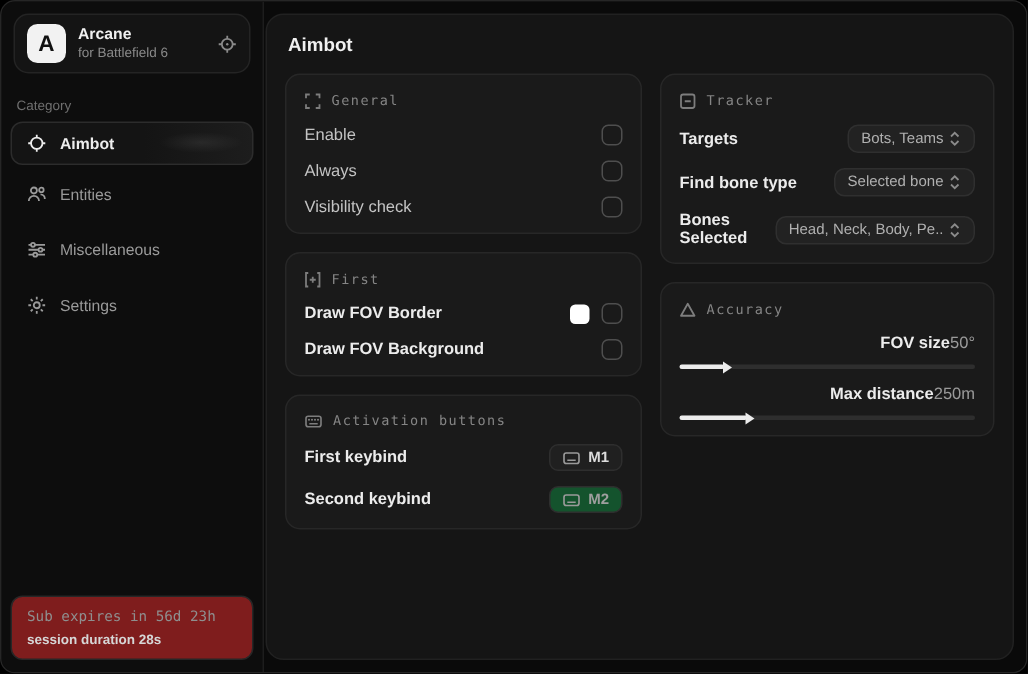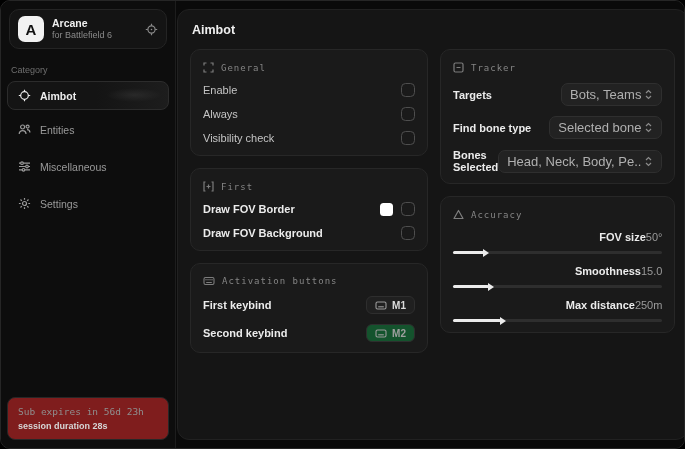--- a/index.html
+++ b/index.html
@@ -55,21 +55,21 @@
 
   .row{display:flex;align-items:center;justify-content:space-between;margin-top:10px;}
   .row-label{color:#c4c4c4;font-size:11px;}
   .row-label.bright{color:#ececec;font-weight:600;font-size:11px;}
 
   .checkbox{width:14px;height:14px;border:1.5px solid #4e4e4e;border-radius:4.5px;background:transparent;}
   .right-group{display:flex;align-items:center;gap:8px;}
   .swatch{width:13px;height:13px;border-radius:3.5px;}
 
   .pill{display:flex;align-items:center;gap:3px;background:#222222;border:1px solid #2f2f2f;
-    border-radius:7px;padding:3px 8px;color:#b0b0b0;font-size:13px;white-space:nowrap;}
+    border-radius:7px;padding:3px 8px;color:#b0b0b0;font-size:10px;white-space:nowrap;}
   .pill .picon{display:flex;color:#8a8a8a;}
   .keypill{display:flex;align-items:center;gap:5px;background:#202020;border:1px solid #2e2e2e;
     border-radius:6px;padding:2.5px 8px;color:#dcdcdc;font-size:10px;font-weight:700;}
   .keypill .picon{display:flex;color:#9a9a9a;}
   .keypill.dim{color:#9f9f9f;background:#14532d;}
 
   .slider-group{margin-top:11px;}
   .slider-head{display:flex;align-items:center;justify-content:flex-end;}
   .slider-value{color:#9a9a9a;font-size:11px;}
   .slider{position:relative;height:3px;background:#2e2e2e;border-radius:2px;margin-top:8px;}
@@ -302,29 +302,20 @@
             <div class="slider-group">
               <div class="slider-head">
                 <span class="row-label bright">FOV size</span>
                 <span class="slider-value">50°</span>
               </div>
               <div class="slider">
                 <span class="fill" style="width: 15%;"></span>
               </div>
             </div>
 
-            <div class="slider-group">
-              <div class="slider-head">
-                <span class="row-label bright">Smoothness</span>
-                <span class="slider-value">15.0</span>
-              </div>
-              <div class="slider">
-                <span class="fill" style="width: 17%;"></span>
-              </div>
-            </div>
 
             <div class="slider-group">
               <div class="slider-head">
                 <span class="row-label bright">Max distance</span>
                 <span class="slider-value">250m</span>
               </div>
               <div class="slider">
                 <span class="fill" style="width: 23%;"></span>
               </div>
             </div>

